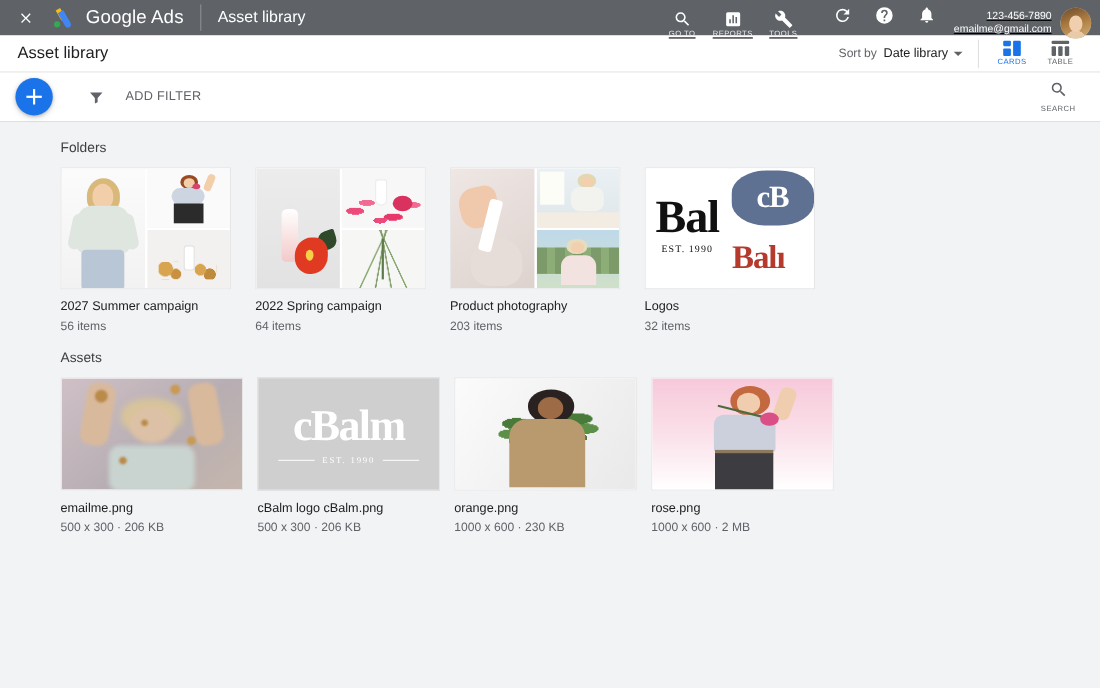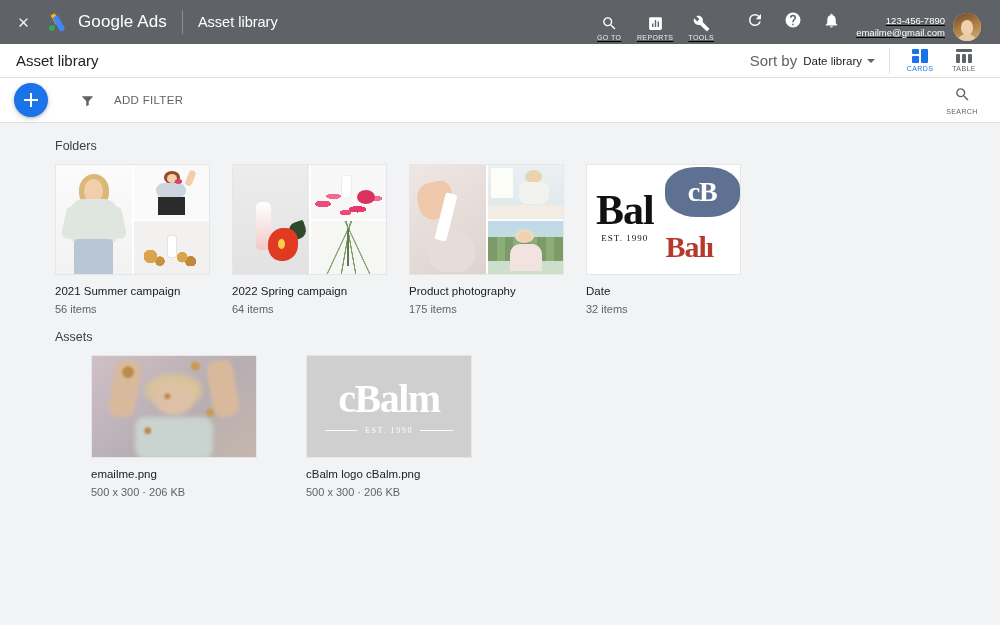--- a/index.html
+++ b/index.html
@@ -8,25 +8,25 @@
     width: 1000px;
     height: 625px;
     overflow: hidden;
     background: #f1f3f4;
     font-family: "Liberation Sans", sans-serif;
     -webkit-font-smoothing: antialiased;
   }
 
   
   .topbar {
-    height: 44px;
+    height: 32px;
     background: #5f6368;
     display: flex;
     align-items: center;
-    padding: 0 19px 0 8px;
+    padding: 0 8px 0 8px;
     position: relative;
   }
   .close-btn {
     width: 30px; height: 30px;
     display: flex; align-items: center; justify-content: center;
     cursor: pointer;
   }
   .close-btn svg { display: block; }
 
   .ads-logo {
@@ -119,21 +119,21 @@
   .page-title {
     font-size: 15px;
     color: #202124;
     font-weight: 400;
   }
   .titlerow-spacer { flex: 1; }
   .sortwrap {
     display: flex; align-items: center; gap: 6px;
     margin-right: 14px;
   }
-  .sort-label { font-size: 15px; color: #5f6368; }
+  .sort-label { font-size: 11px; color: #5f6368; }
   .sort-value {
     font-size: 11.5px; color: #202124;
     display: flex; align-items: center; gap: 5px;
     cursor: pointer;
   }
   .caret {
     width: 0; height: 0;
     border-left: 4px solid transparent;
     border-right: 4px solid transparent;
     border-top: 4.5px solid #5f6368;
@@ -255,21 +255,21 @@
     margin-top: 9px; line-height: 1.3;
     white-space: nowrap; overflow: hidden; text-overflow: ellipsis;
   }
   .card-sub {
     font-size: 11px; color: #5f6368;
     margin-top: 3px; line-height: 1.3;
     white-space: nowrap;
   }
 
   
-  .asset-card { width: 166px; cursor: pointer; margin-left: 36px; }
+  .asset-card { width: 166px; cursor: pointer; }
   .asset-thumb {
     width: 166px; height: 103px;
     border: 1px solid #e6e6e6;
     overflow: hidden;
     position: relative;
     background: #fff;
   }
 
   
   .pic { position:absolute; inset:0; }
@@ -662,21 +662,21 @@
               <div class="flower"></div>
           </div>
         </div>
         <div class="tile">
           <div class="pic p-flat">
             <div class="bottle"></div>
               <div class="nuts"></div>
           </div>
         </div>
       </div>
-      <div class="card-title">2021 Summer campaign</div>
+      <div class="card-title">2027 Summer campaign</div>
       <div class="card-sub">56 items</div>
     </div>
 
     <div class="folder-card">
       <div class="folder-thumb">
         <div class="tile big">
           <div class="pic p-spring1">
             <div class="cap"></div>
               <div class="btl"></div>
             <div class="leaf"></div>
@@ -723,39 +723,39 @@
         <div class="tile">
           <div class="pic p-prod3">
             <div class="trees"></div>
               <div class="hairb"></div>
             <div class="headb"></div>
               <div class="bodyb"></div>
           </div>
         </div>
       </div>
       <div class="card-title">Product photography</div>
-      <div class="card-sub">175 items</div>
+      <div class="card-sub">203 items</div>
     </div>
 
     <div class="folder-card">
       <div class="folder-thumb">
         <div class="tile big logo-left">
           <div class="bal">Bal</div>
           <div class="est">EST. 1990</div>
         </div>
         <div class="tile logo-cb">
           <div class="circle">
             <span class="cb">cB</span>
           </div>
         </div>
         <div class="tile logo-red">
           <div class="bal">Balı</div>
         </div>
       </div>
-      <div class="card-title">Date</div>
+      <div class="card-title">Logos</div>
       <div class="card-sub">32 items</div>
     </div>
 
   </div>
 
   <div class="section-head assets">Assets</div>
 
   <div class="card-row" style="gap:13px;">
 
     <div class="asset-card">
@@ -779,16 +779,46 @@
         <div class="estrow">
           <span class="ln"></span>
           <span class="tx">EST. 1990</span>
           <span class="ln"></span>
         </div>
       </div>
       <div class="card-title">cBalm logo cBalm.png</div>
       <div class="card-sub">500 x 300 · 206 KB</div>
     </div>
 
-
+    <div class="asset-card">
+      <div class="asset-thumb">
+        <div class="pic a-orange">
+          <div class="leafL"></div>
+            <div class="leafR"></div>
+          <div class="hairb"></div>
+            <div class="headb"></div>
+          <div class="sweater"></div>
+            <div class="armW"></div>
+        </div>
+      </div>
+      <div class="card-title">orange.png</div>
+      <div class="card-sub">1000 x 600 · 230 KB</div>
+    </div>
+
+    <div class="asset-card">
+      <div class="asset-thumb">
+        <div class="pic a-rose">
+          <div class="armU"></div>
+            <div class="hairb"></div>
+            <div class="headb"></div>
+          <div class="top"></div>
+            <div class="belt"></div>
+            <div class="skirt"></div>
+          <div class="stem"></div>
+            <div class="bloom"></div>
+        </div>
+      </div>
+      <div class="card-title">rose.png</div>
+      <div class="card-sub">1000 x 600 · 2 MB</div>
+    </div>
 
   </div>
 </div>
 
 </body></html>

